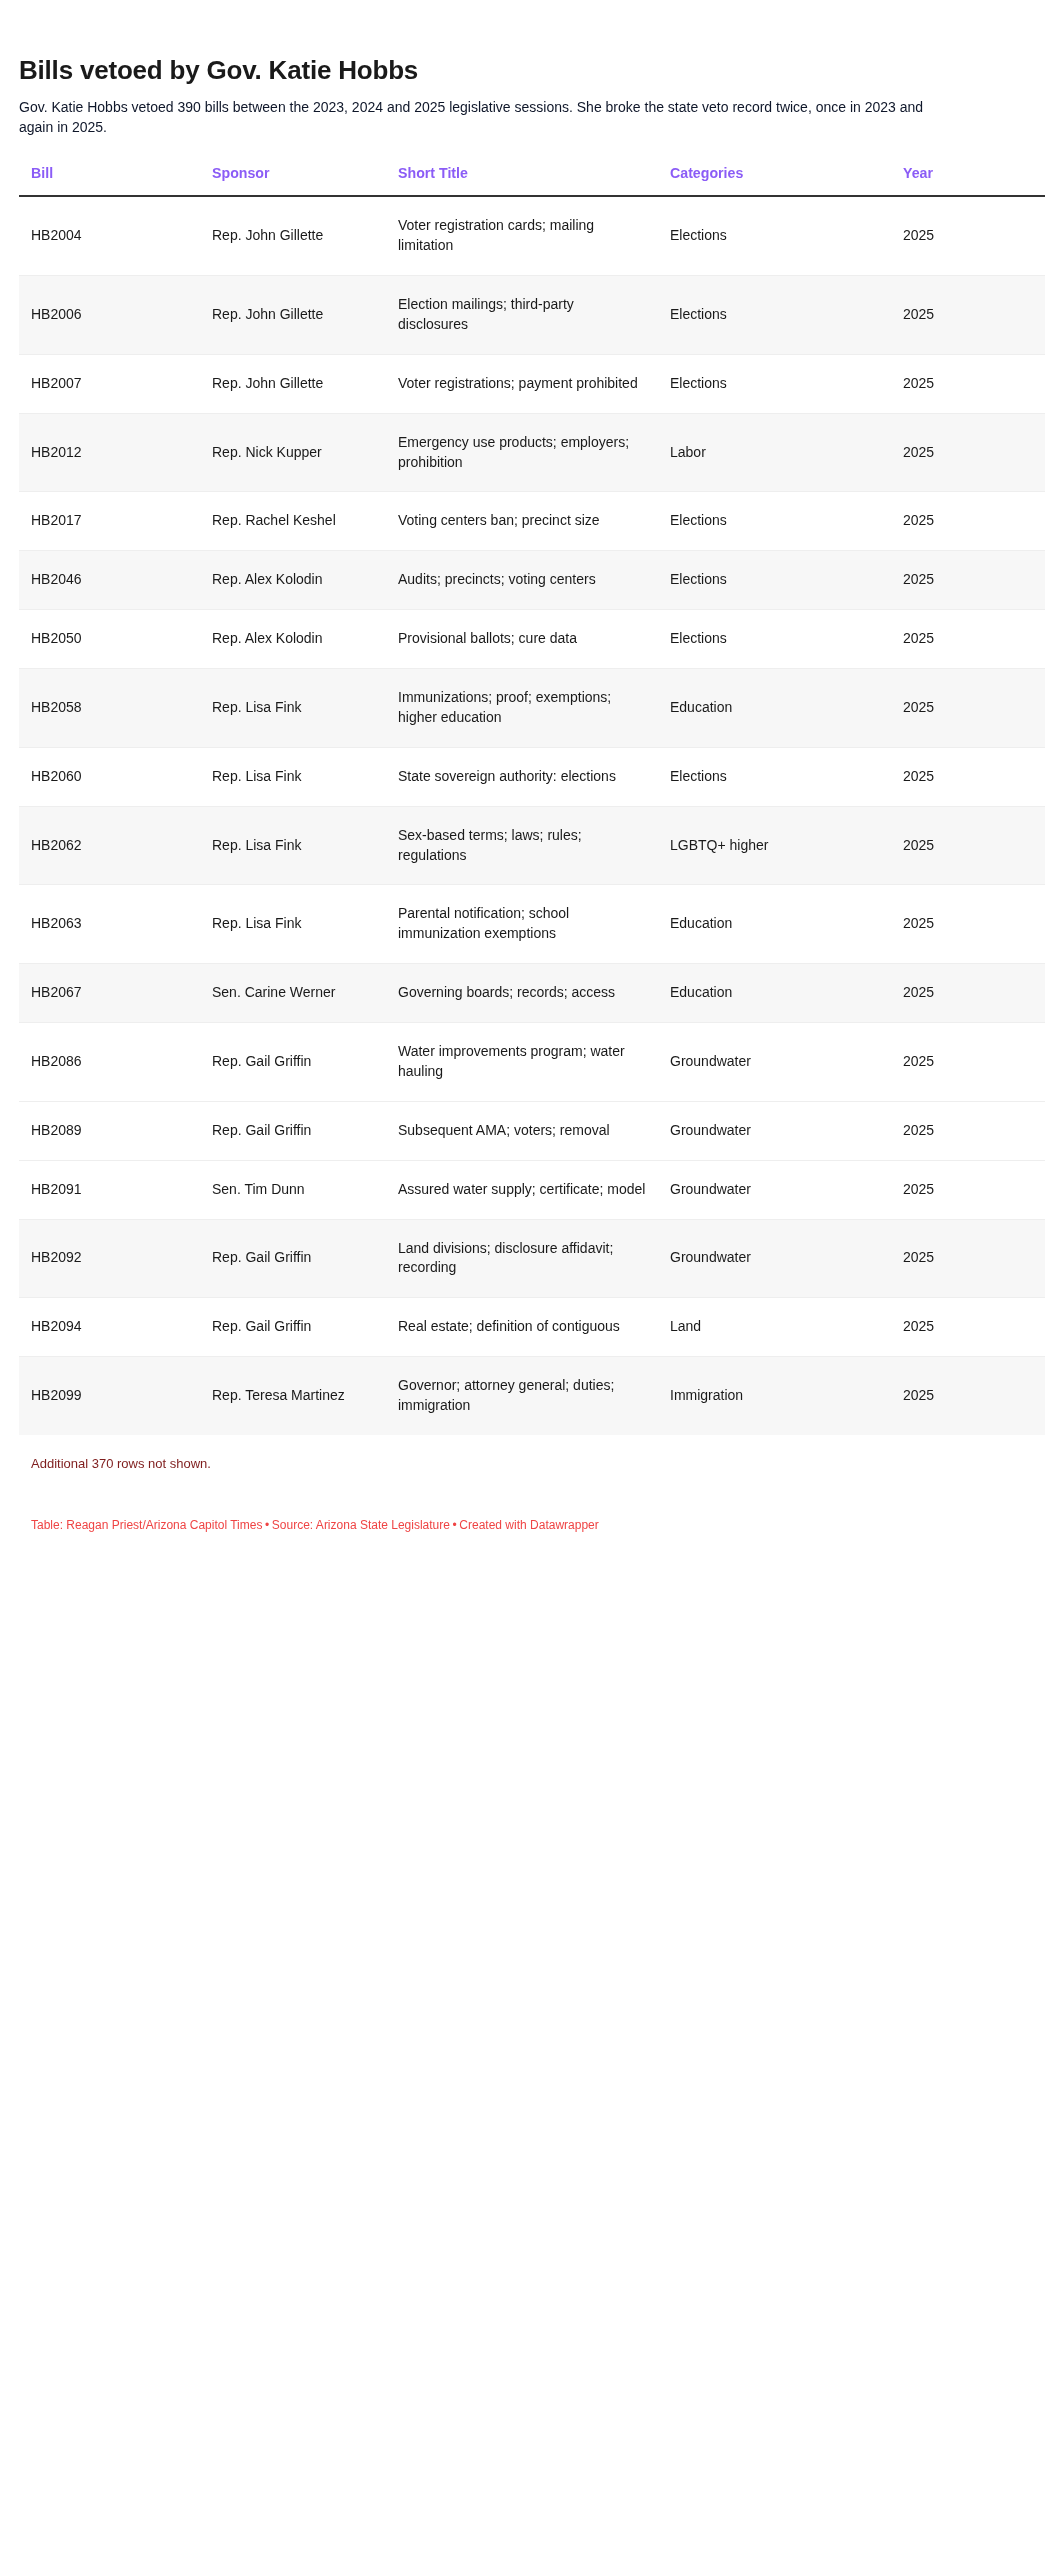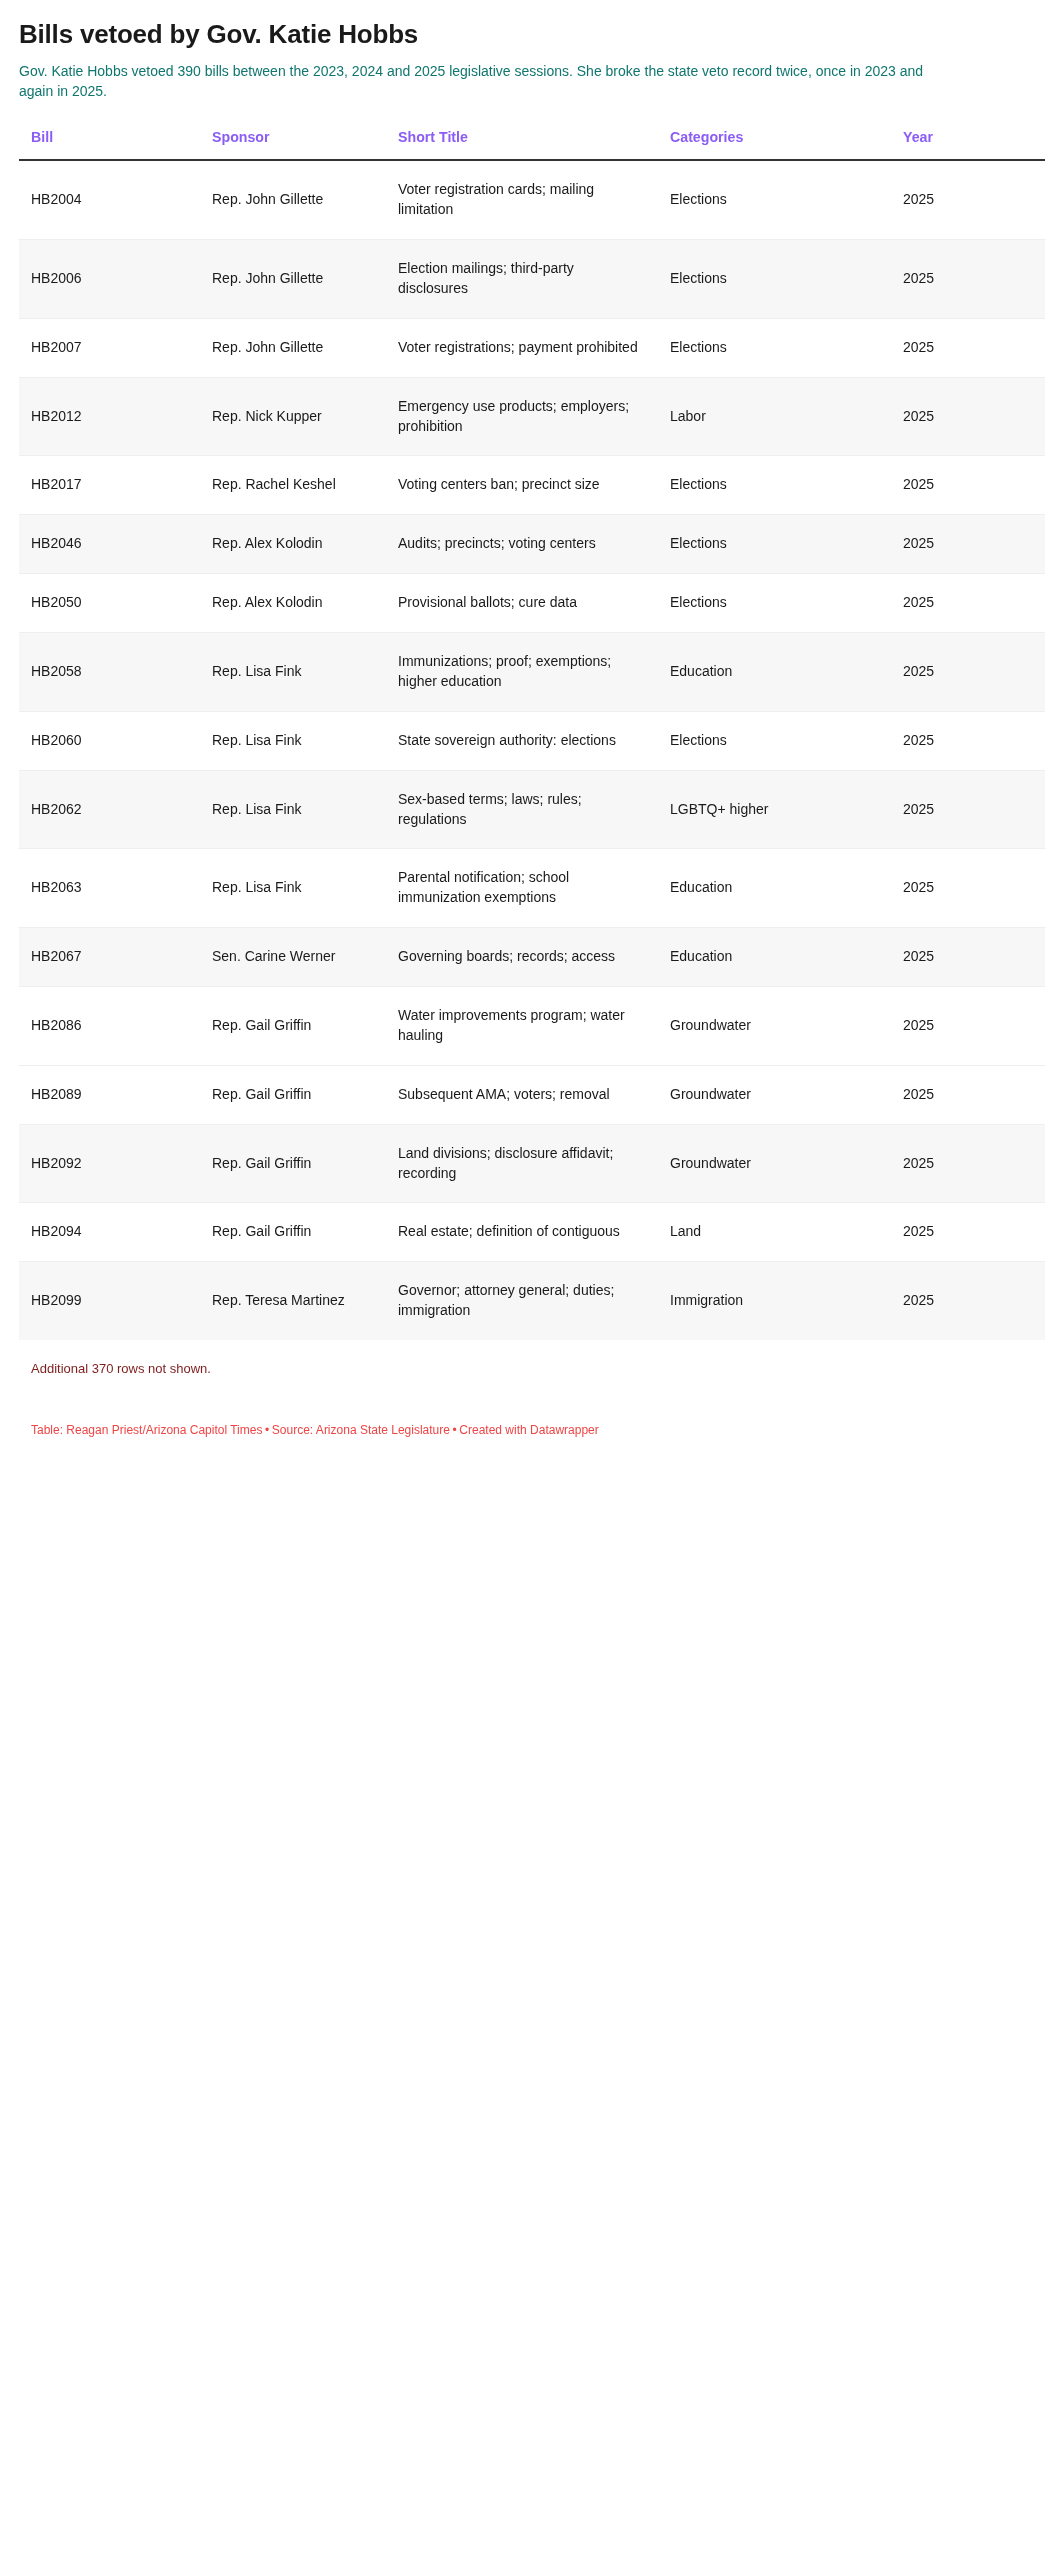--- a/index.html
+++ b/index.html
@@ -11,33 +11,34 @@
   body {
     width: 1053px;
     min-height: 2576px;
     font-family: "Liberation Sans", sans-serif;
     color: #1a1a1a;
     -webkit-font-smoothing: antialiased;
   }
   .page {
     width: 963px;
     padding: 19px 19px 0 19px;
+    margin-top: 36px;
   }
   .chart-title {
     font-size: 26px;
     font-weight: bold;
     line-height: 1.22;
     letter-spacing: -0.2px;
     color: #1a1a1a;
     margin: 0 0 10.4px 0;
   }
   .chart-subtitle {
     font-size: 14px;
     line-height: 1.45;
-    color: #0f766e;
+    color: #0f172a;
     margin: 0 0 22.4px 0;
     max-width: 1019px;
     font-weight: 400;
   }
   table.dw-table {
     width: 1026px;
     border-collapse: collapse;
     table-layout: fixed;
     font-size: 14px;
   }
@@ -204,20 +205,27 @@
           <td>Groundwater</td>
           <td>2025</td>
         </tr>
         <tr>
           <td>HB2089</td>
           <td>Rep. Gail Griffin</td>
           <td>Subsequent AMA; voters; removal</td>
           <td>Groundwater</td>
           <td>2025</td>
         </tr>
+        <tr>
+          <td>HB2091</td>
+          <td>Sen. Tim Dunn</td>
+          <td>Assured water supply; certificate; model</td>
+          <td>Groundwater</td>
+          <td>2025</td>
+        </tr>
         <tr class="alt">
           <td>HB2092</td>
           <td>Rep. Gail Griffin</td>
           <td>Land divisions; disclosure affidavit; recording</td>
           <td>Groundwater</td>
           <td>2025</td>
         </tr>
         <tr>
           <td>HB2094</td>
           <td>Rep. Gail Griffin</td>

